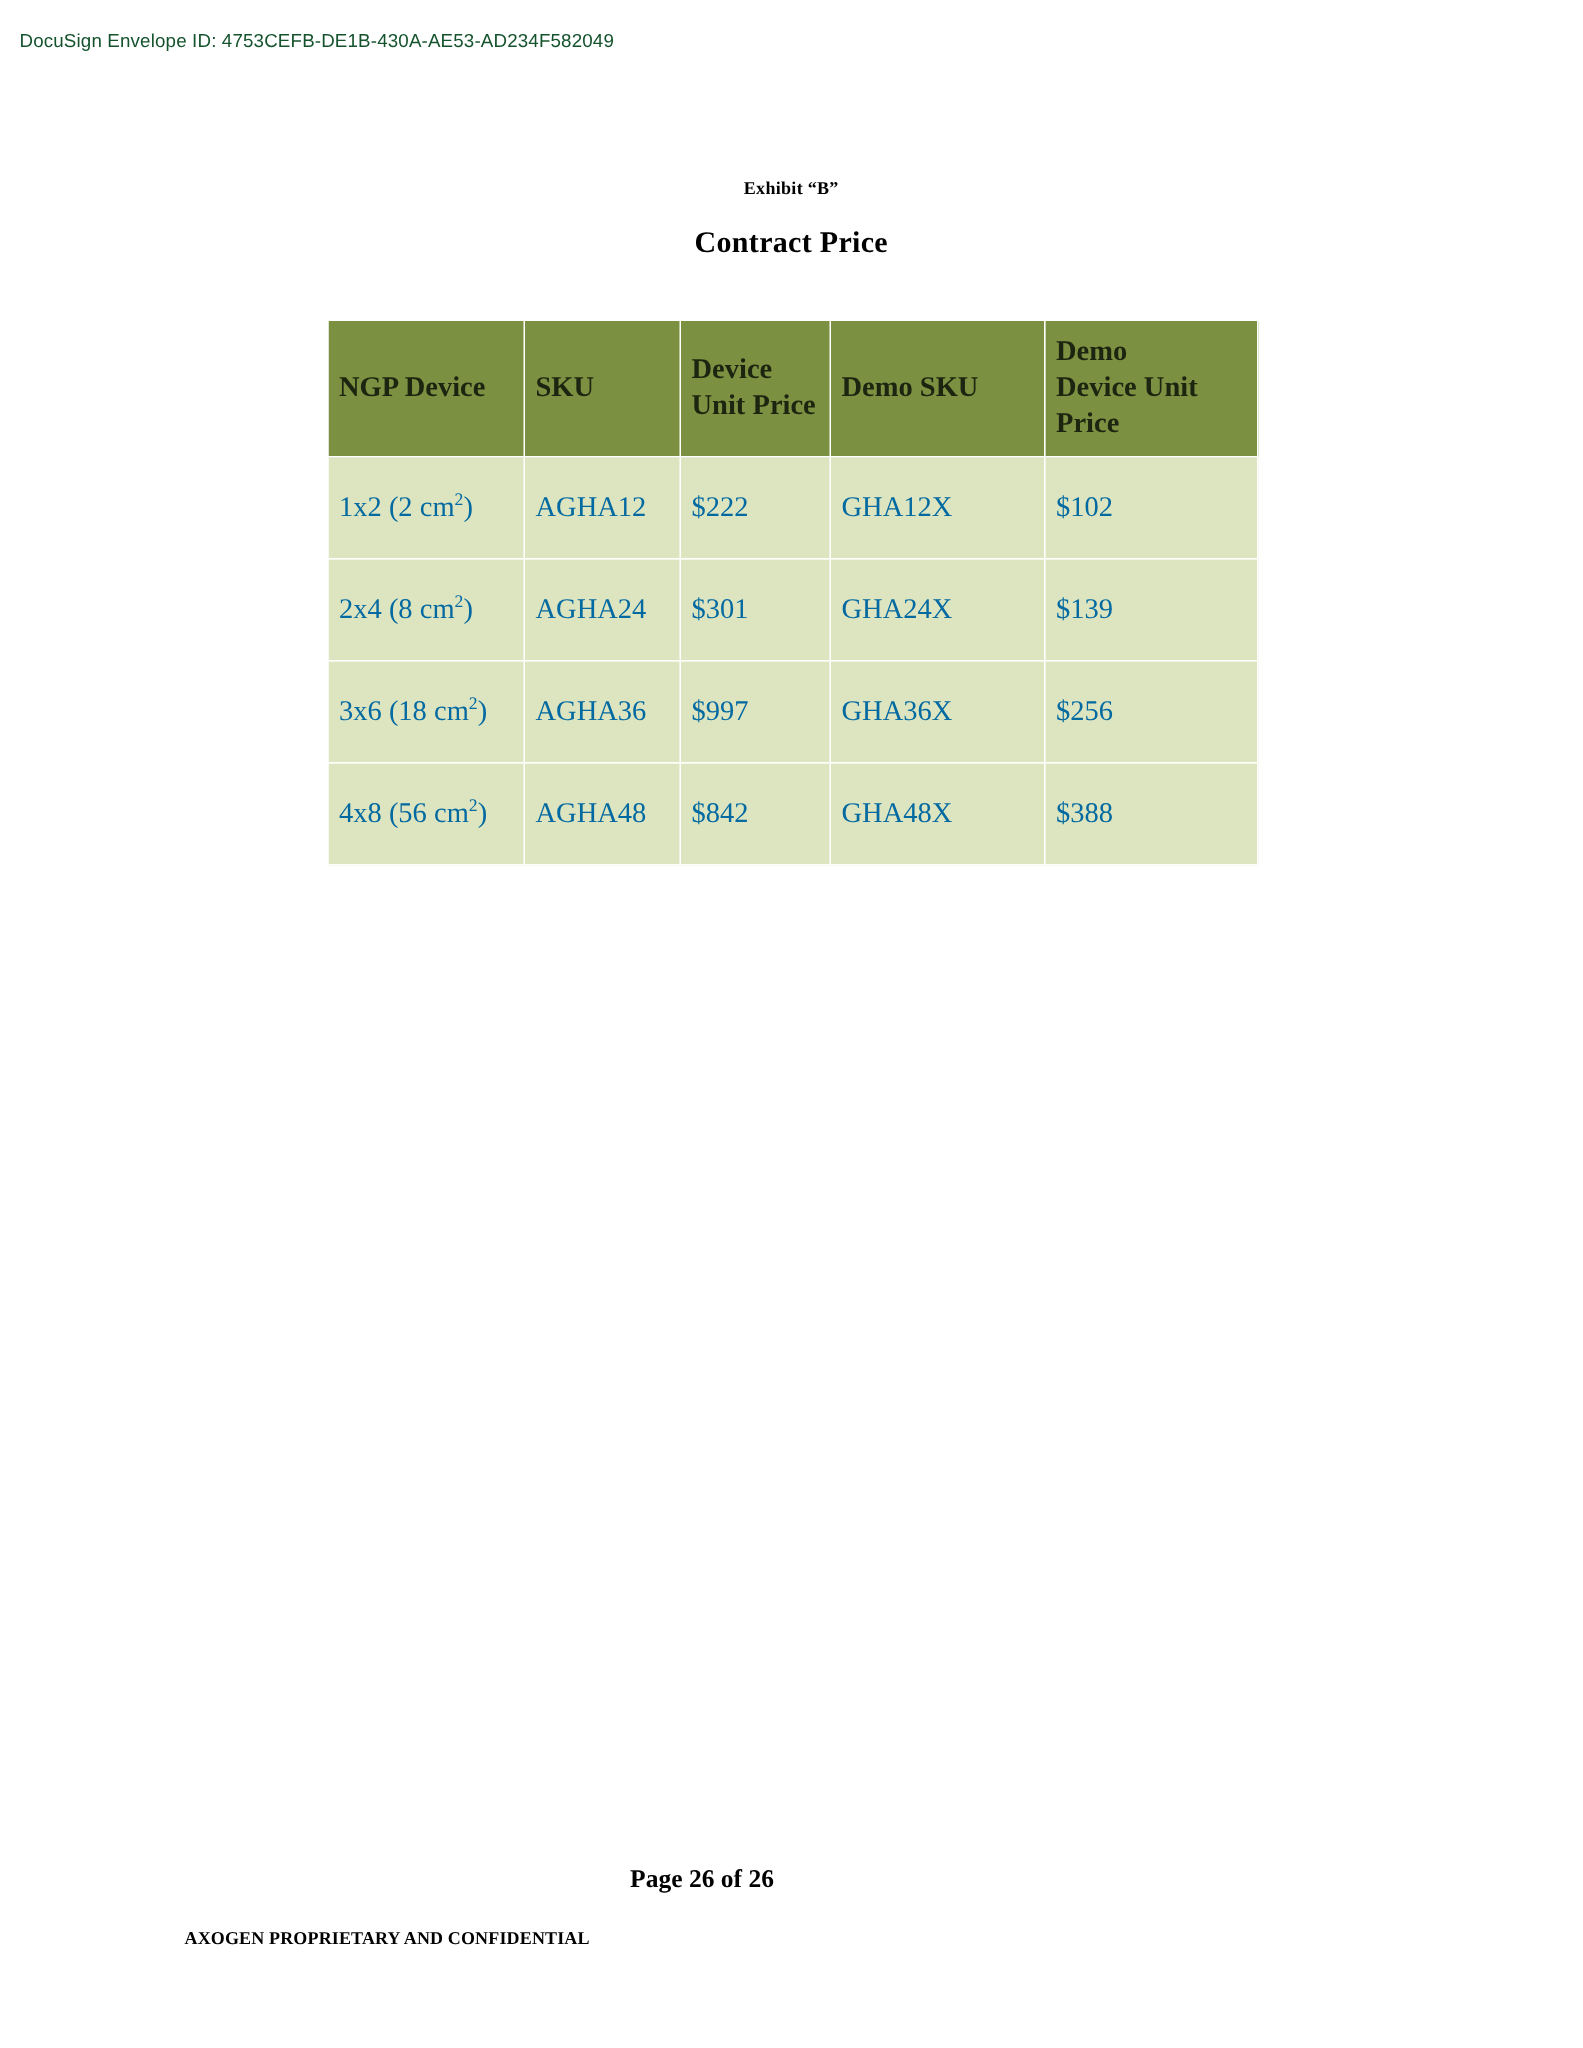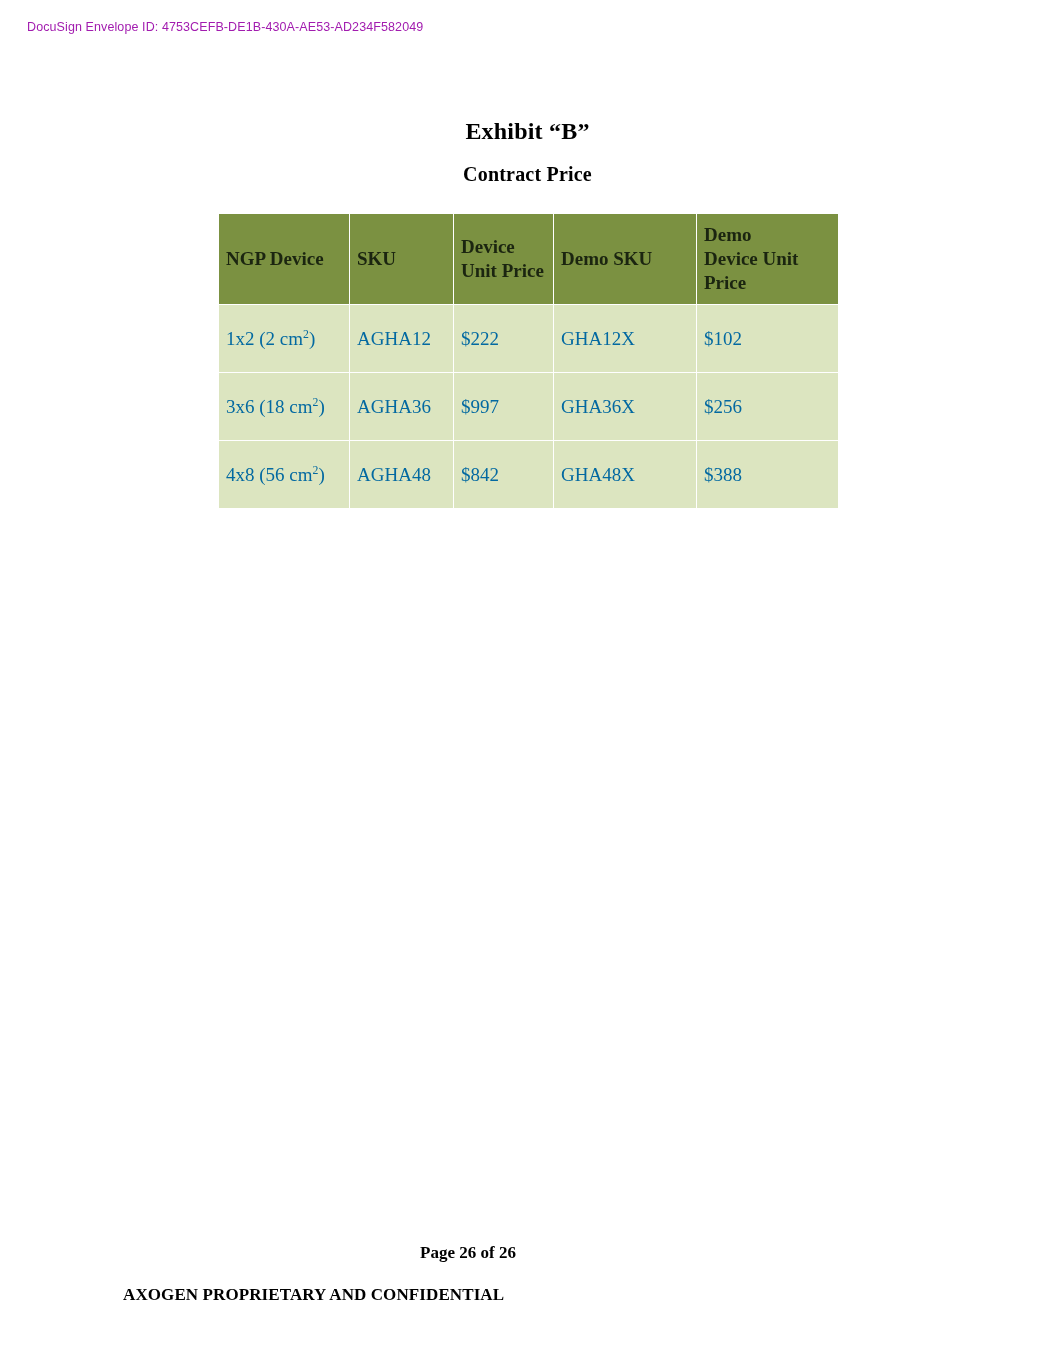--- a/index.html
+++ b/index.html
@@ -17,36 +17,36 @@
   }
   .page {
     position: relative;
     width: 1055px;
     height: 1365px;
     box-sizing: border-box;
   }
   .envelope-id {
     position: absolute;
     top: 20px;
-    left: 27px;
+    left: 13px;
     font-family: "Liberation Sans", sans-serif;
     font-size: 12.5px;
     letter-spacing: 0.1px;
-    color: #a21caf;
+    color: #14532d;
     white-space: nowrap;
   }
   .doc-body {
     position: absolute;
     top: 118px;
     left: 0;
     width: 1055px;
   }
   .title {
     text-align: center;
-    font-size: 24px;
+    font-size: 12px;
     font-weight: bold;
     margin: 0;
     padding: 0;
     letter-spacing: 0.2px;
   }
   .subtitle {
     text-align: center;
     font-size: 20px;
     font-weight: bold;
     margin: 18px 0 0 0;
@@ -102,21 +102,21 @@
     left: 0;
     width: 936px;
     text-align: center;
     font-size: 17px;
     font-weight: bold;
   }
   .footer-confidential {
     position: absolute;
     top: 1285px;
     left: 123px;
-    font-size: 17px;
+    font-size: 12px;
     font-weight: bold;
     letter-spacing: 0.1px;
   }
 </style>
 </head>
 <body>
 
 <div class="page">
 
   <div class="envelope-id">DocuSign Envelope ID: 4753CEFB-DE1B-430A-AE53-AD234F582049</div>
@@ -155,20 +155,27 @@
     </thead>
     <tbody>
       <tr>
         <td><span>1x2 (2 cm</span><sup>2</sup><span>)</span></td>
         <td>AGHA12</td>
         <td>$222</td>
         <td>GHA12X</td>
         <td>$102</td>
       </tr>
       <tr>
+        <td><span>2x4 (8 cm</span><sup>2</sup><span>)</span></td>
+        <td>AGHA24</td>
+        <td>$301</td>
+        <td>GHA24X</td>
+        <td>$139</td>
+      </tr>
+      <tr>
         <td><span>3x6 (18 cm</span><sup>2</sup><span>)</span></td>
         <td>AGHA36</td>
         <td>$997</td>
         <td>GHA36X</td>
         <td>$256</td>
       </tr>
       <tr>
         <td><span>4x8 (56 cm</span><sup>2</sup><span>)</span></td>
         <td>AGHA48</td>
         <td>$842</td>

